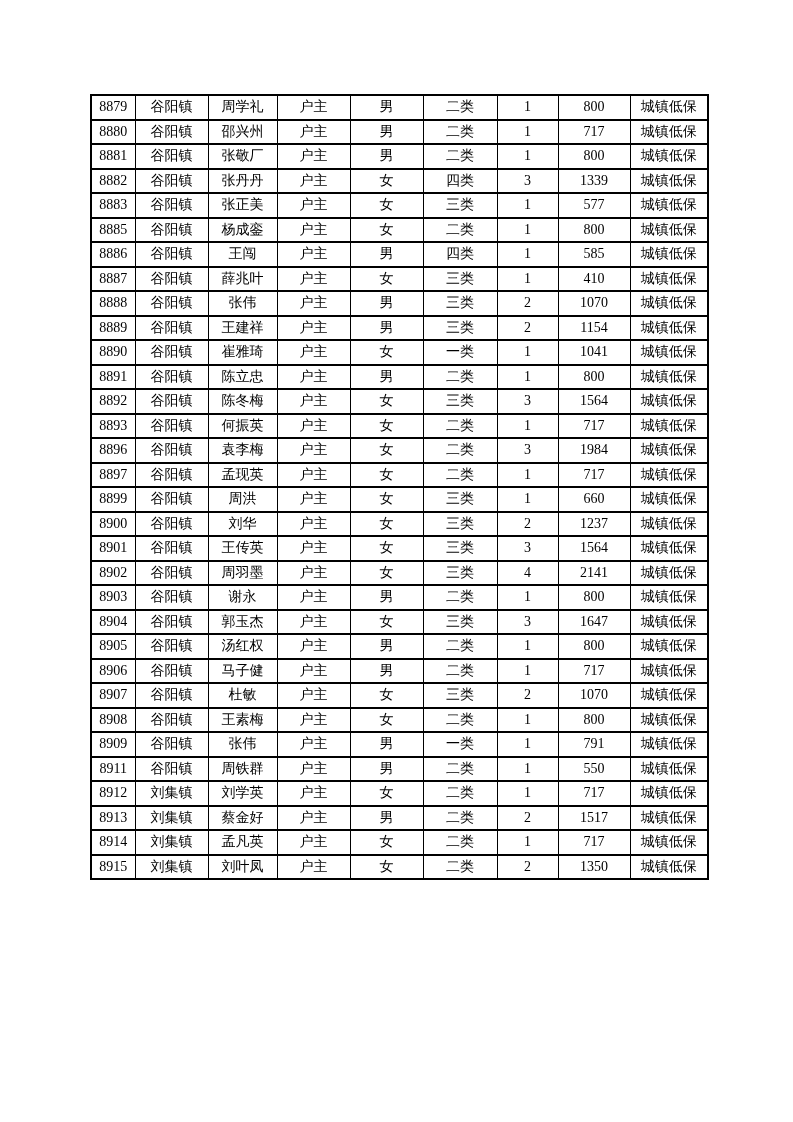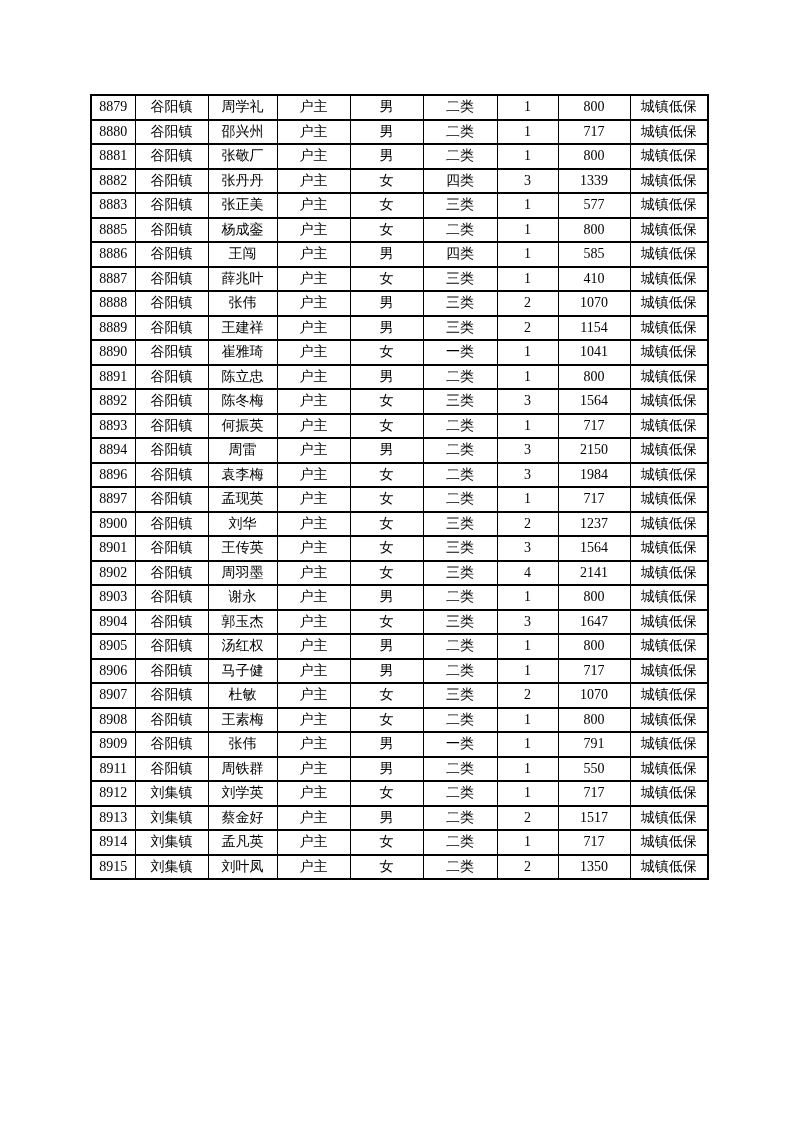--- a/index.html
+++ b/index.html
@@ -218,50 +218,50 @@
           <td>谷阳镇</td>
           <td>何振英</td>
           <td>户主</td>
           <td>女</td>
           <td>二类</td>
           <td>1</td>
           <td>717</td>
           <td>城镇低保</td>
         </tr>
         <tr>
-          <td>8894</td>
-          <td>谷阳镇</td>
-          <td>周雷</td>
-          <td>户主</td>
-          <td>男</td>
-          <td>二类</td>
-          <td>3</td>
-          <td>2150</td>
-          <td>城镇低保</td>
-        </tr>
-        <tr>
           <td>8896</td>
           <td>谷阳镇</td>
           <td>袁李梅</td>
           <td>户主</td>
           <td>女</td>
           <td>二类</td>
           <td>3</td>
           <td>1984</td>
           <td>城镇低保</td>
         </tr>
         <tr>
           <td>8897</td>
           <td>谷阳镇</td>
           <td>孟现英</td>
           <td>户主</td>
           <td>女</td>
           <td>二类</td>
           <td>1</td>
           <td>717</td>
+          <td>城镇低保</td>
+        </tr>
+        <tr>
+          <td>8899</td>
+          <td>谷阳镇</td>
+          <td>周洪</td>
+          <td>户主</td>
+          <td>女</td>
+          <td>三类</td>
+          <td>1</td>
+          <td>660</td>
           <td>城镇低保</td>
         </tr>
         <tr>
           <td>8900</td>
           <td>谷阳镇</td>
           <td>刘华</td>
           <td>户主</td>
           <td>女</td>
           <td>三类</td>
           <td>2</td>

